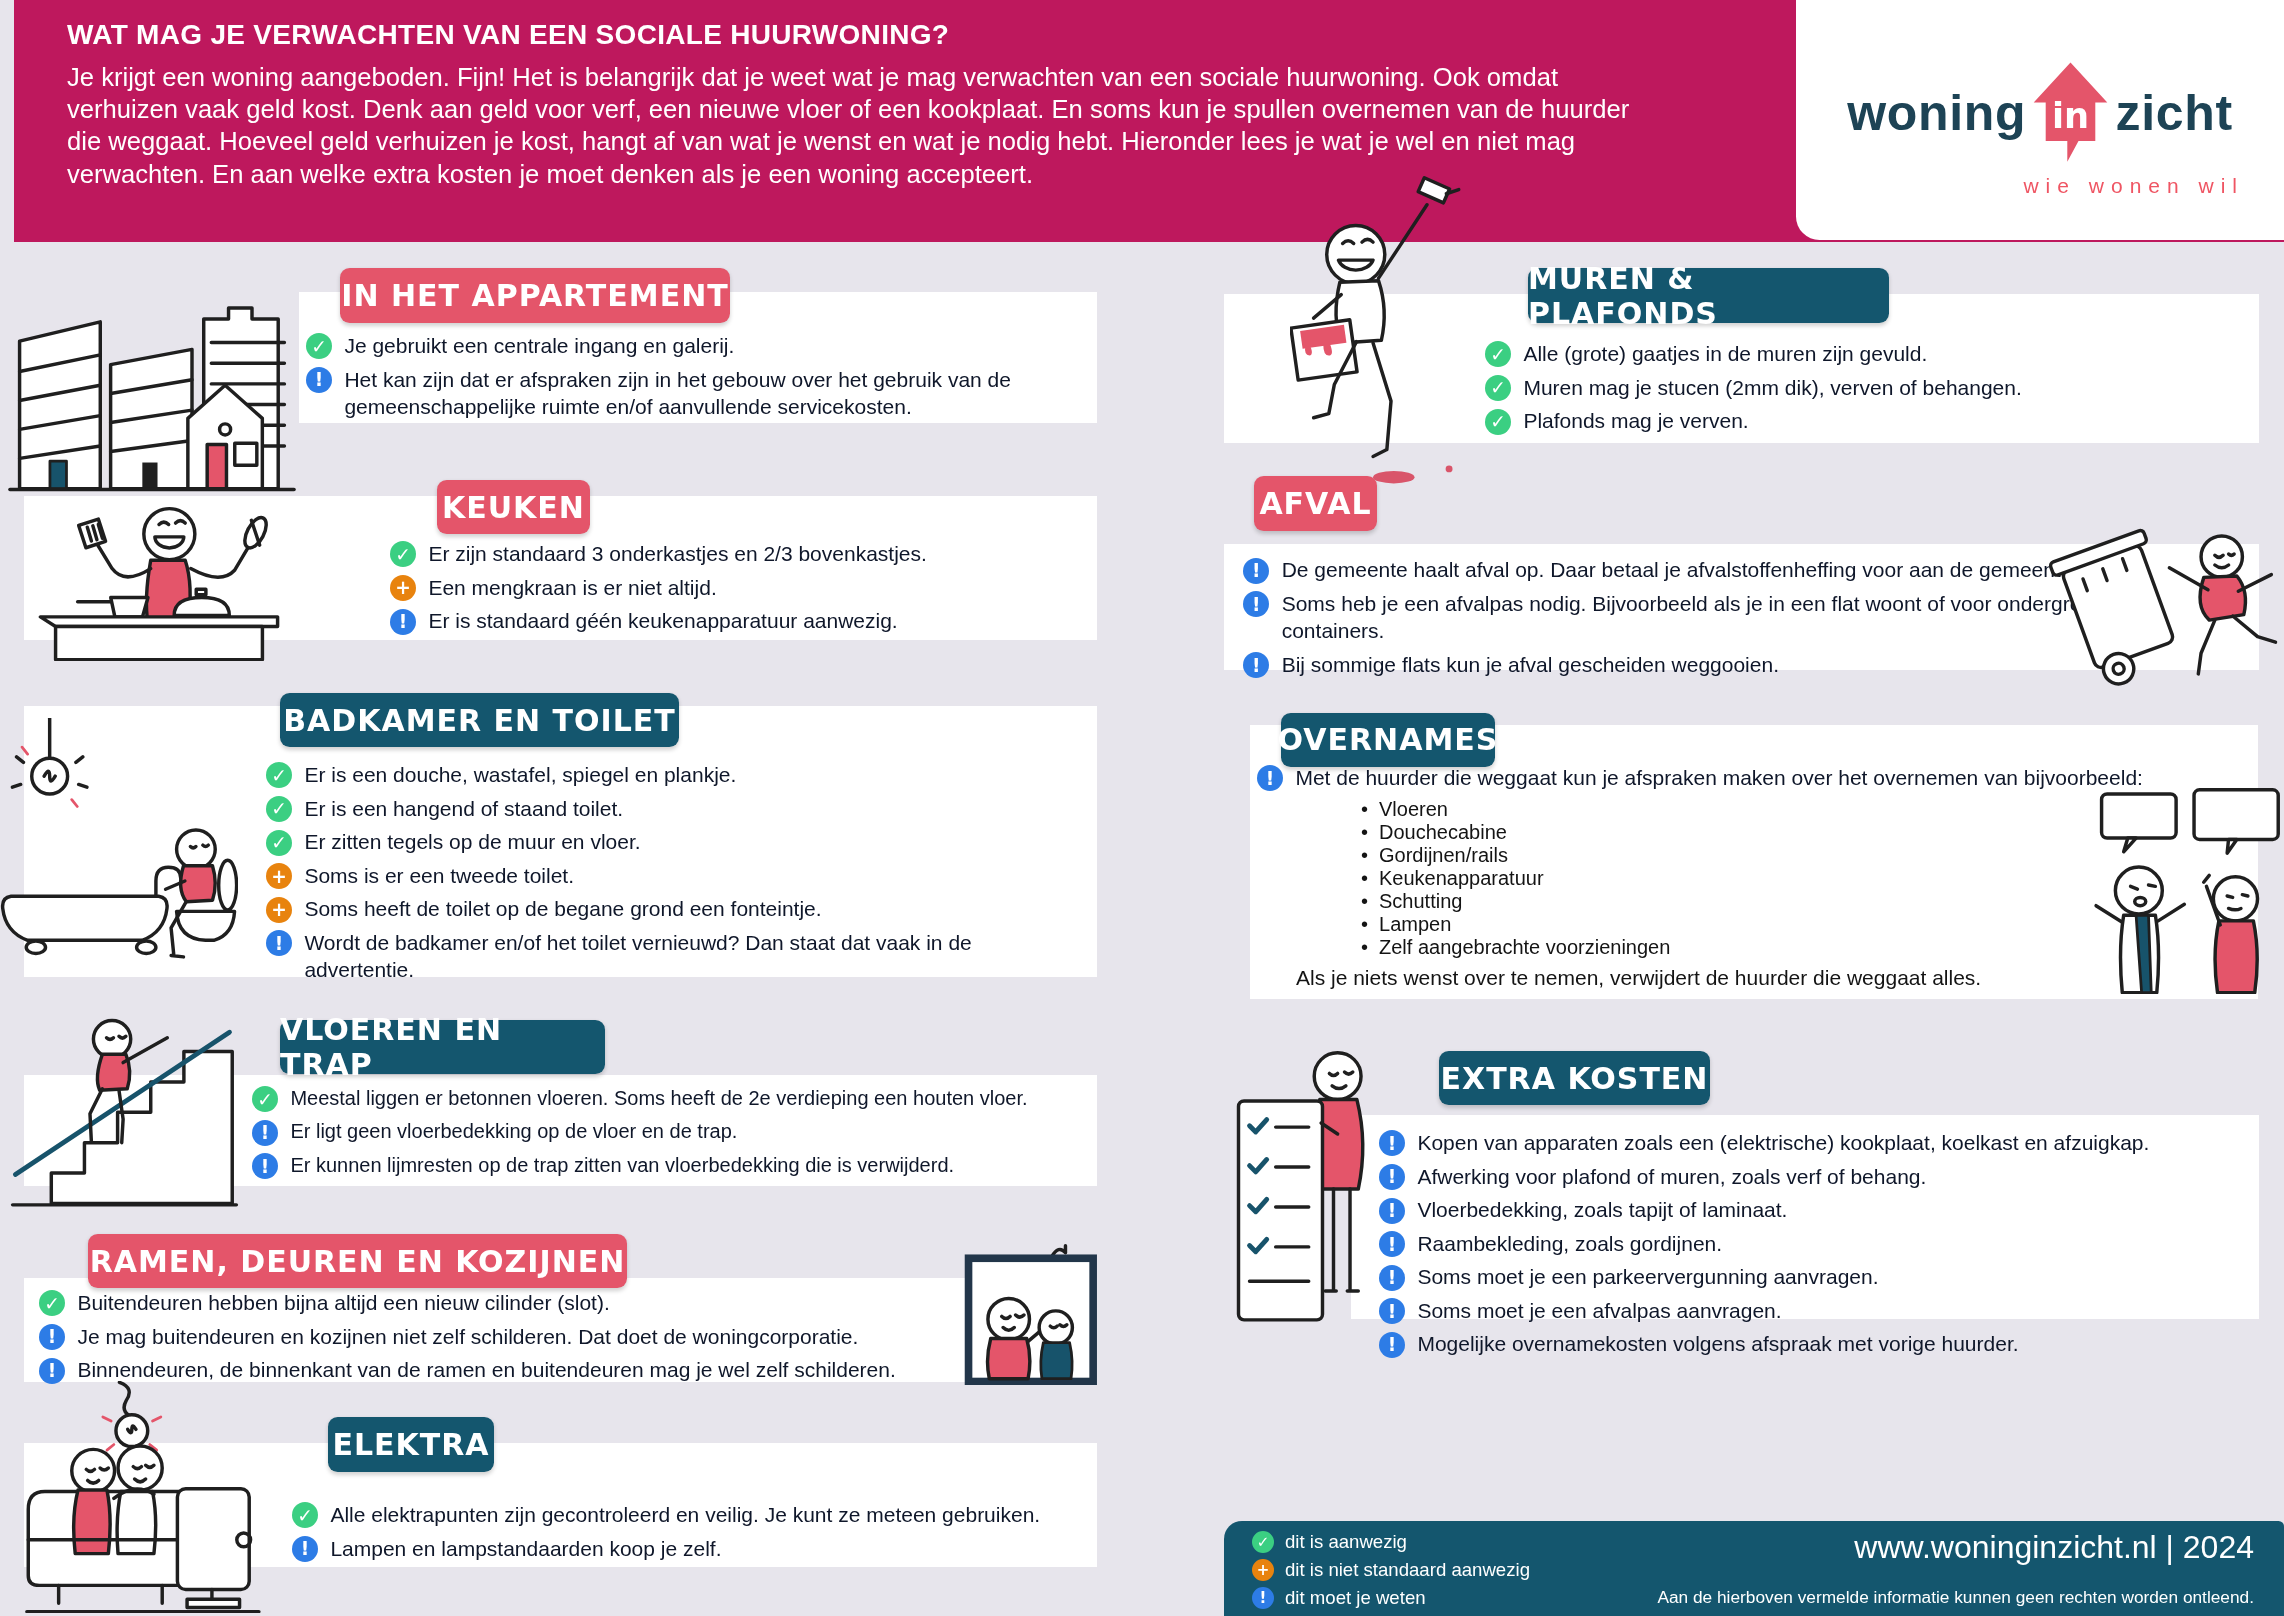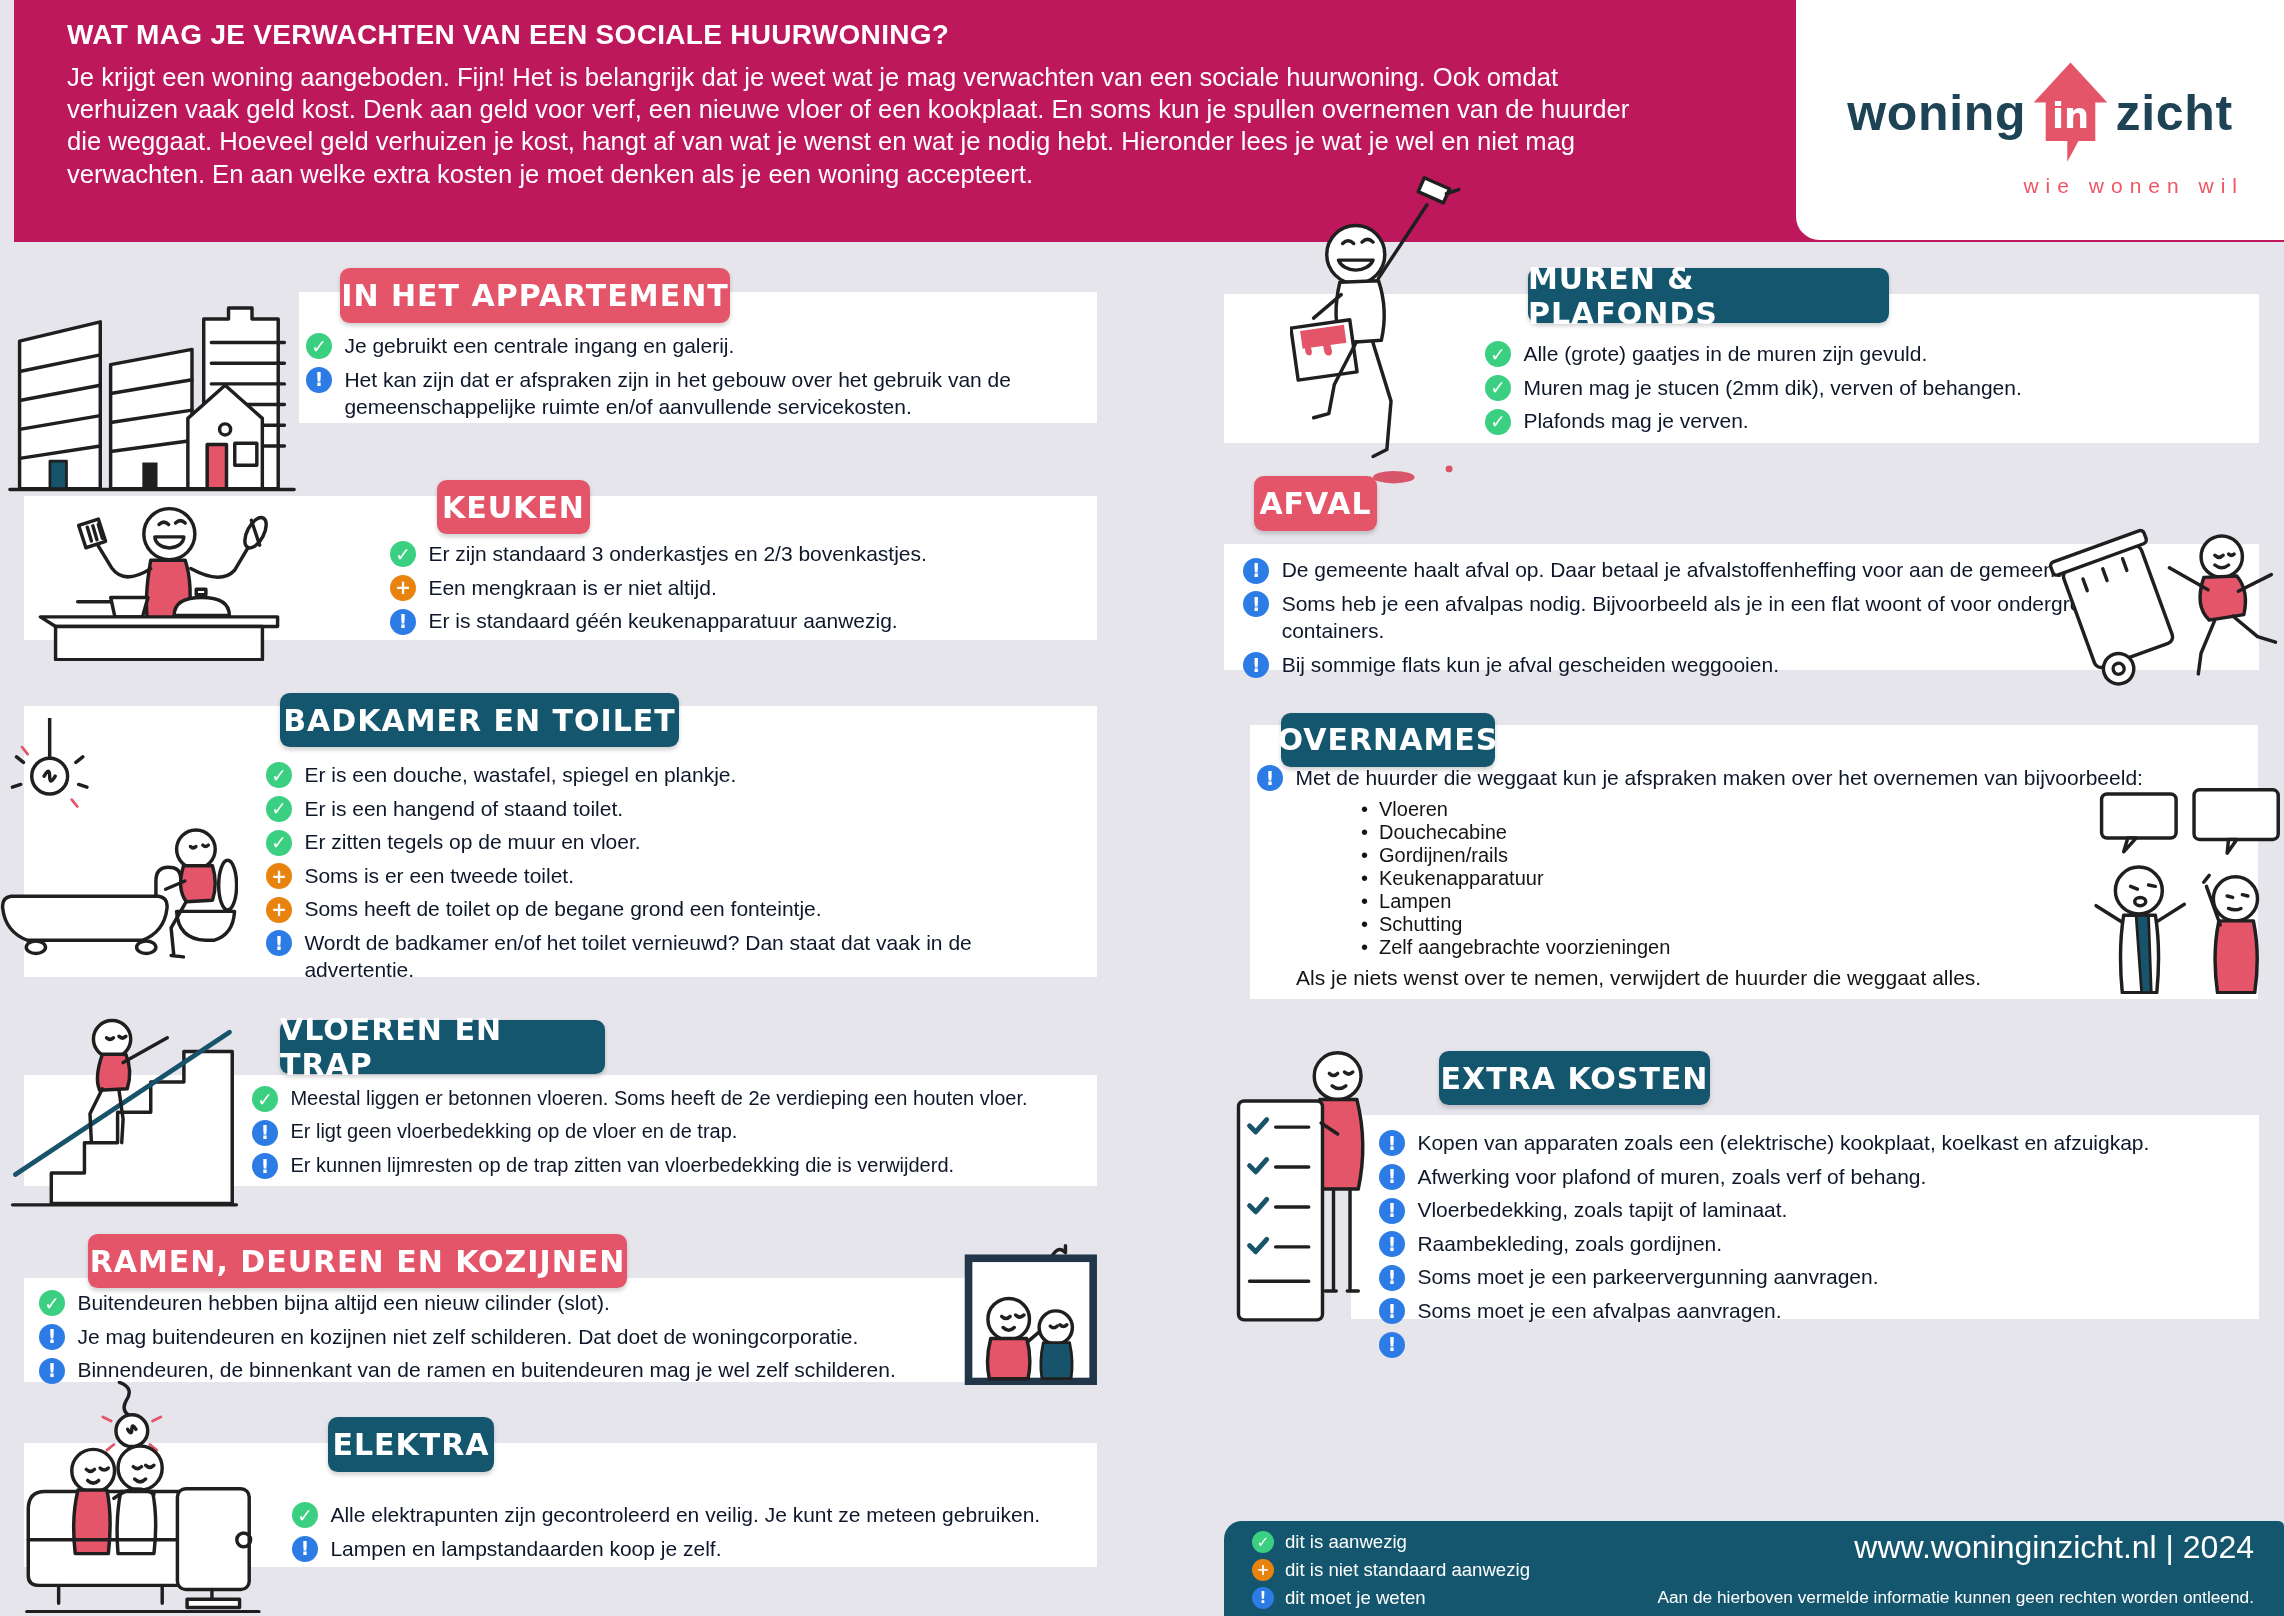--- a/index.html
+++ b/index.html
@@ -234,22 +234,22 @@
         <li>
             <span class="ic info">!</span>
             <span class="t">Met de huurder die weggaat kun je afspraken maken over het overnemen van bijvoorbeeld:</span>
           </li>
       </ul>
       <ul class="sub">
         <li>Vloeren</li>
         <li>Douchecabine</li>
         <li>Gordijnen/rails</li>
         <li>Keukenapparatuur</li>
+        <li>Schutting</li>
         <li>Lampen</li>
-        <li>Schutting</li>
         <li>Zelf aangebrachte voorzieningen</li>
       </ul>
       <div class="outro">Als je niets wenst over te nemen, verwijdert de huurder die weggaat alles.</div>
     </div>
   </div>
 
   <div class="card" style="left:1351px;top:1115px;width:908px;height:204px;">
     <div class="badge teal" style="left:88px;top:-64px;width:271px;height:54px;">EXTRA KOSTEN</div>
     <ul class="items mb7" style="left:28px;top:14px;width:863px;">
       <li>
@@ -271,20 +271,21 @@
       <li>
           <span class="ic info">!</span>
           <span class="t">Soms moet je een parkeervergunning aanvragen.</span>
         </li>
       <li>
           <span class="ic info">!</span>
           <span class="t">Soms moet je een afvalpas aanvragen.</span>
         </li>
       <li>
           <span class="ic info">!</span>
+          <span class="t">Mogelijke overnamekosten volgens afspraak met vorige huurder.</span>
         </li>
     </ul>
   </div>
 
   <div class="footer">
     <div class="legend">
       <div class="legend-row">
         <span class="ic check">✓</span>
         <span class="legend-label">dit is aanwezig</span>
       </div>

